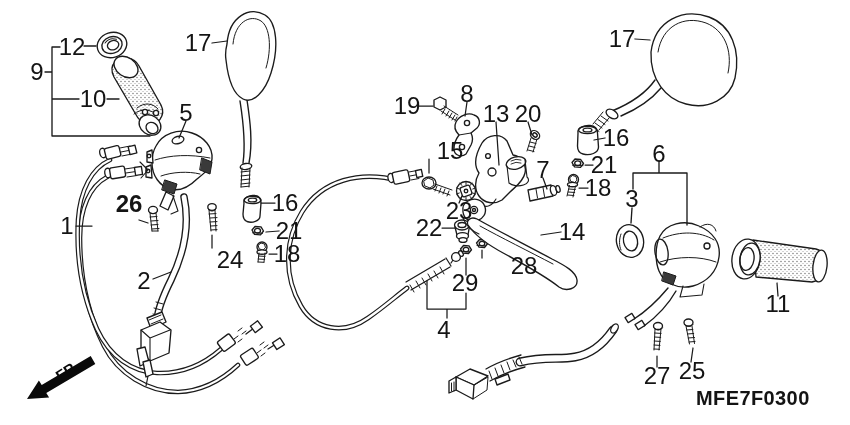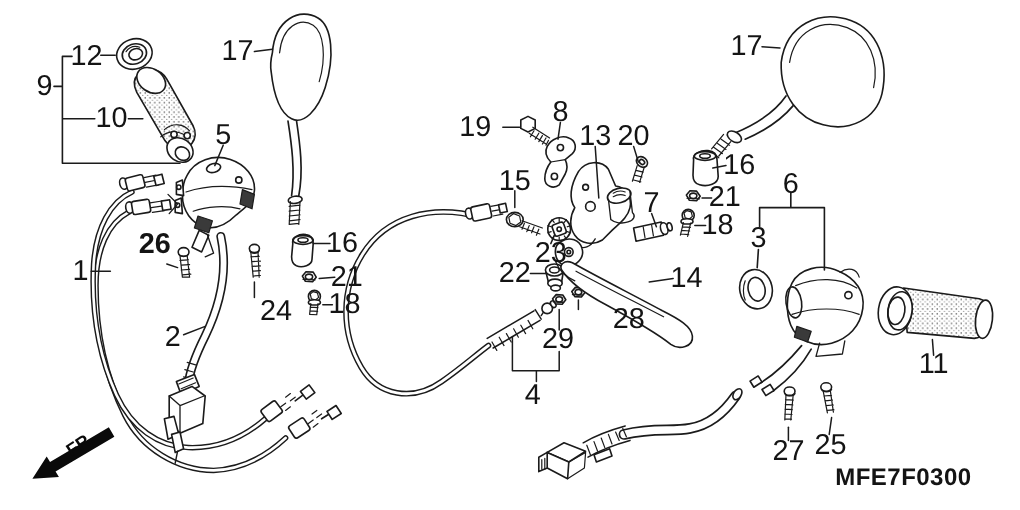--- a/index.html
+++ b/index.html
@@ -361,28 +361,28 @@
       <div class="part-label" style="left: 186px; top: 113px;">5</div>
       <div class="part-label" style="left: 659px; top: 154px;">6</div>
       <div class="part-label" style="left: 543px; top: 170px;">7</div>
       <div class="part-label" style="left: 467px; top: 94px;">8</div>
       <div class="part-label" style="left: 37px; top: 72px;">9</div>
       <div class="part-label" style="left: 93px; top: 99px;">10</div>
       <div class="part-label" style="left: 778px; top: 304px;">11</div>
       <div class="part-label" style="left: 72px; top: 47px;">12</div>
       <div class="part-label" style="left: 496px; top: 114px;">13</div>
       <div class="part-label" style="left: 572px; top: 232px;">14</div>
-      <div class="part-label" style="left: 429px; top: 151px; text-align: center;">15</div>
+      <div class="part-label" style="left: 450px; top: 151px; text-align: center;">15</div>
       <div class="part-label" style="left: 285px; top: 203px;">16</div>
       <div class="part-label" style="left: 616px; top: 138px;">16</div>
       <div class="part-label" style="left: 198px; top: 43px;">17</div>
       <div class="part-label" style="left: 622px; top: 39px;">17</div>
       <div class="part-label" style="left: 287px; top: 254px;">18</div>
       <div class="part-label" style="left: 598px; top: 188px;">18</div>
-      <div class="part-label" style="left: 396px; top: 106px;">19</div>
+      <div class="part-label" style="left: 407px; top: 106px;">19</div>
       <div class="part-label" style="left: 528px; top: 114px;">20</div>
       <div class="part-label" style="left: 289px; top: 231px;">21</div>
       <div class="part-label" style="left: 604px; top: 165px;">21</div>
       <div class="part-label" style="left: 429px; top: 228px; text-align: center;">22</div>
       <div class="part-label" style="left: 459px; top: 211px;">23</div>
       <div class="part-label" style="left: 212px; top: 260px; margin-left: 18px;">24</div>
       <div class="part-label" style="left: 692px; top: 371px;">25</div>
       <div class="part-label" style="left: 129px; top: 204px; font-weight: bold;">26</div>
       <div class="part-label" style="left: 657px; top: 376px;">27</div>
       <div class="part-label" style="left: 482px; top: 266px; margin-left: 42px;">28</div>

